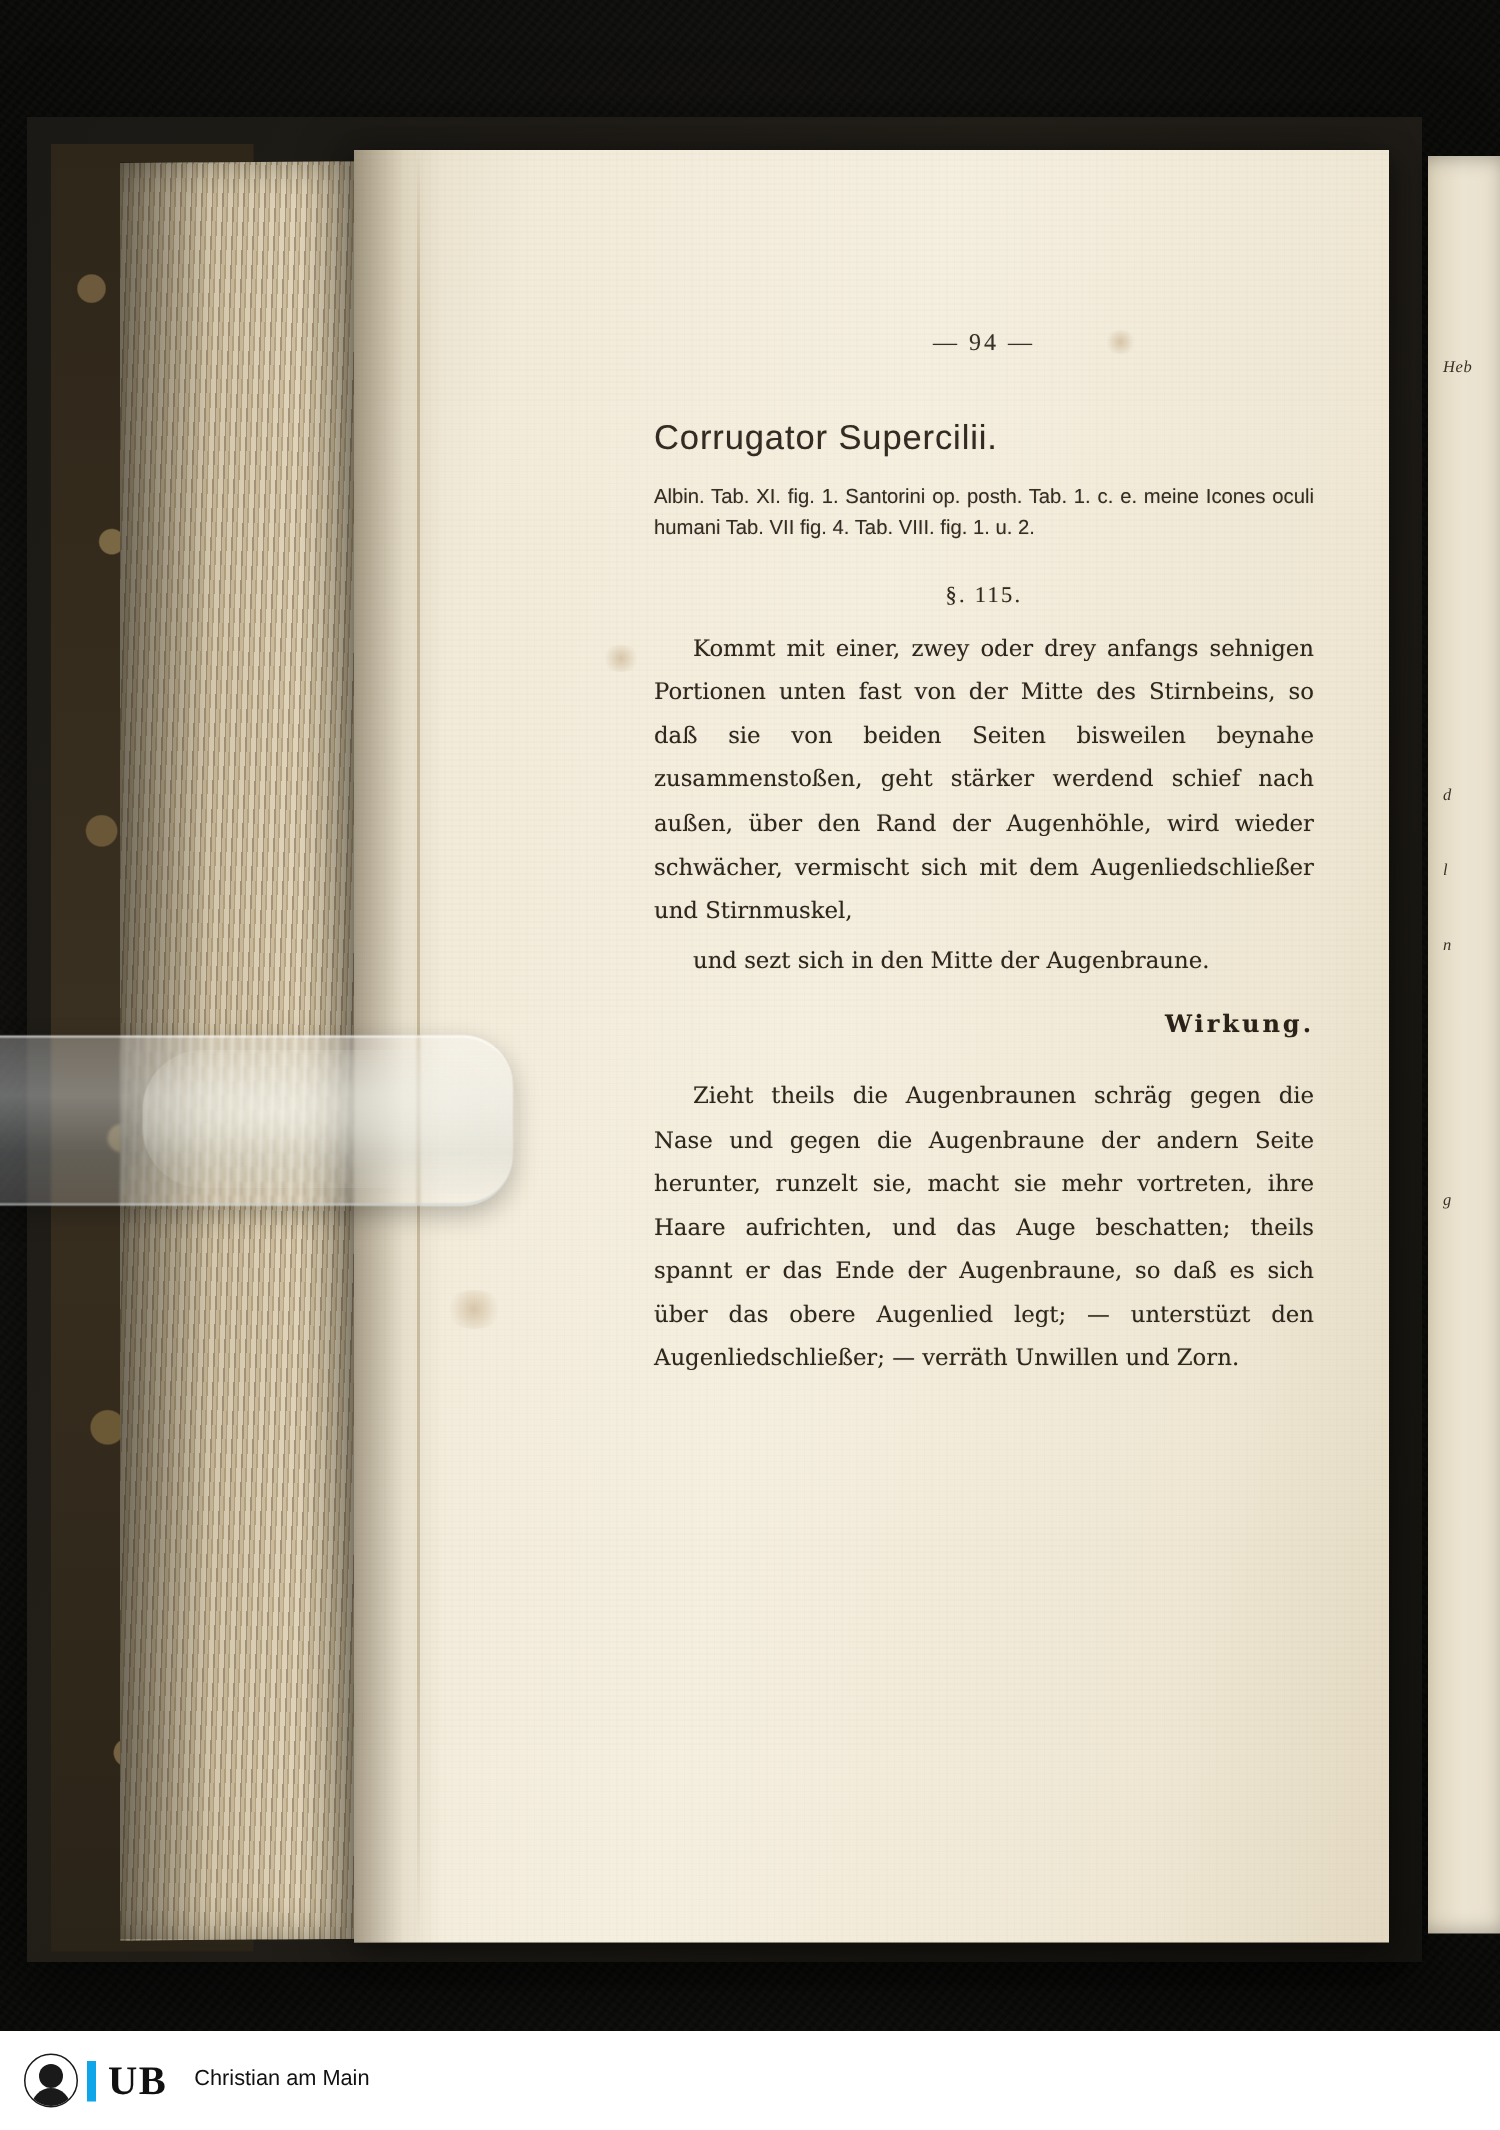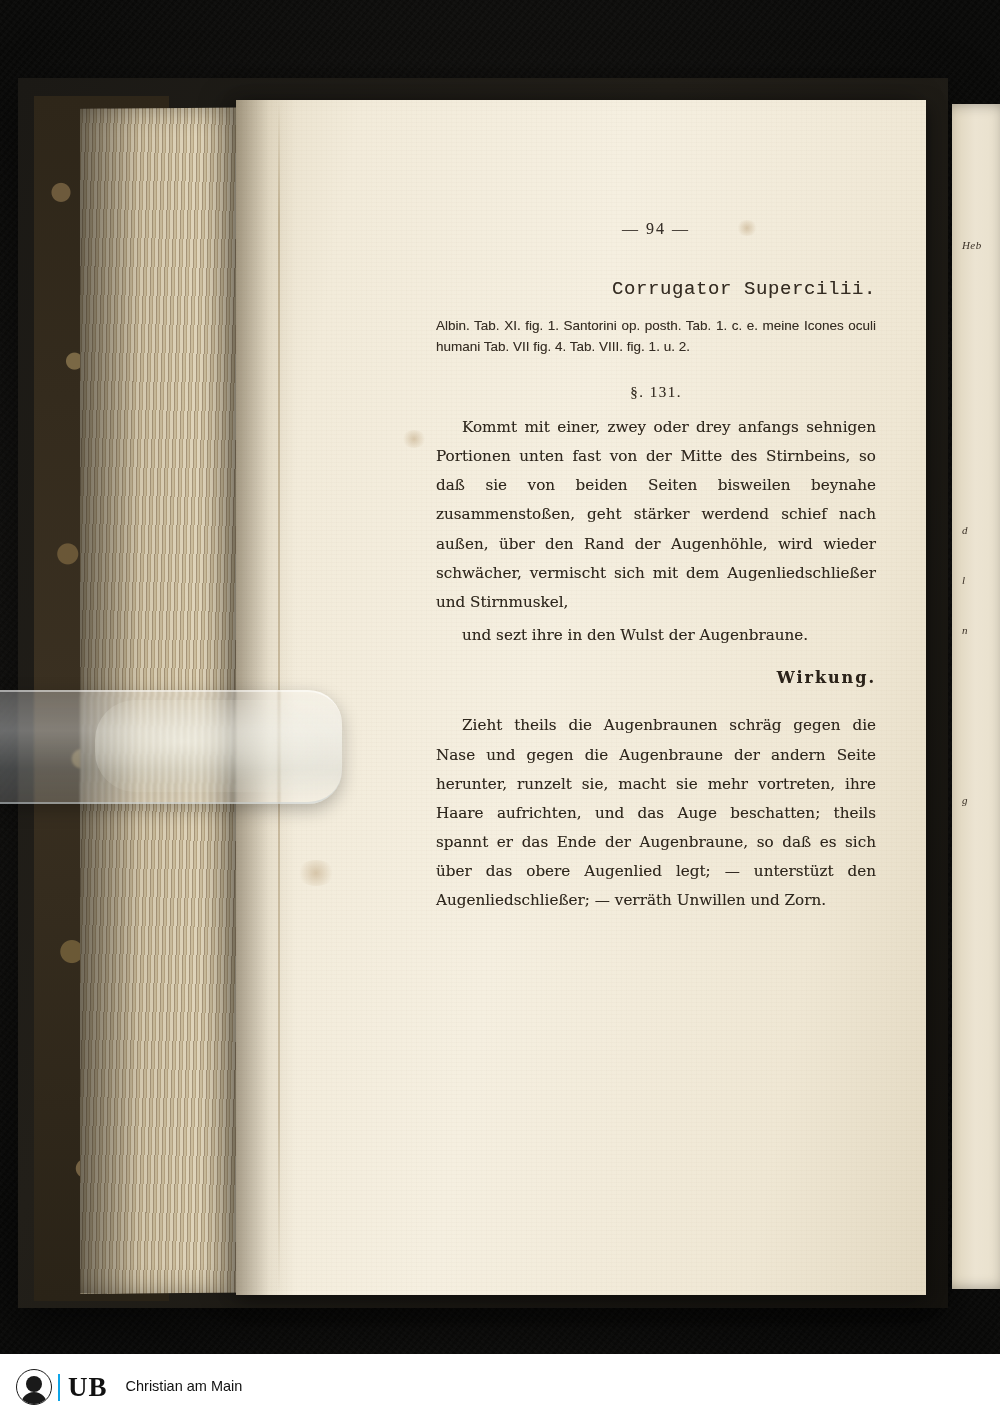--- a/index.html
+++ b/index.html
@@ -207,23 +207,23 @@
   }
   .h-title {
     text-align: center;
     font-family: "DejaVu Serif", serif;
     font-size: 19px;
     letter-spacing: 3px;
     color: #2a2219;
     margin-bottom: 14px;
   }
   .h-latin {
-    text-align: right;
-    font-family: Liberation Mono, monospace;
-    font-size: 19px;
+    text-align: left;
+    font-family: Liberation Sans, sans-serif;
+    font-size: 23px;
     letter-spacing: .6px;
     color: #332b22;
     margin-bottom: 16px;
   }
   .refs {
     font-family: Liberation Sans, sans-serif;
     font-size: 13.5px;
     line-height: 1.55;
     color: #352d24;
     text-align: justify;
@@ -306,21 +306,21 @@
     width: 26px; height: 14px;
     border-radius: 13px 13px 0 0;
     background: #1a1a1a;
   }
   .ub-word {
     font-family: "Liberation Serif", serif;
     font-weight: 700;
     font-size: 27px;
     letter-spacing: 1px;
     color: #111;
-    border-left: 2px solid #0ea5e9;
+    border-left: 6px solid #0ea5e9;
     padding-left: 8px;
     line-height: 1;
     text-align: center;
   }
   .footer-text {
     font-family: "Liberation Sans", sans-serif;
     font-size: 14.5px;
     line-height: 1.35;
     color: #111;
   }
@@ -347,25 +347,25 @@
     <div class="foxing" style="left:500px; top:120px; width:22px; height:16px;"></div>
 
     <div class="textblock">
 
       <div class="pagenum">— 94 —</div>
 
       <div class="h-latin">Corrugator Supercilii.</div>
 
       <div class="refs">Albin. Tab. XI. fig. 1. Santorini op. posth. Tab. 1. c. e. meine Icones oculi humani Tab. VII fig. 4. Tab. VIII. fig. 1. u. 2.</div>
 
-      <div class="section-mark">§. 131.</div>
+      <div class="section-mark">§. 115.</div>
 
       <div class="body">
         <p class="indent">Kommt mit einer, zwey oder drey anfangs sehnigen Portionen unten fast von der Mitte des Stirnbeins, so daß sie von beiden Seiten bisweilen beynahe zusammenstoßen, geht stärker werdend schief nach außen, über den Rand der Augenhöhle, wird wieder schwächer, vermischt sich mit dem Augenliedschließer und Stirnmuskel,</p>
-        <p class="standalone">und sezt ihre in den Wulst der Augenbraune.</p>
+        <p class="standalone">und sezt sich in den Mitte der Augenbraune.</p>
       </div>
 
       <div class="sub-head fraktur">Wirkung.</div>
 
       <div class="body">
         <p class="indent">Zieht theils die Augenbraunen schräg gegen die Nase und gegen die Augenbraune der andern Seite herunter, runzelt sie, macht sie mehr vortreten, ihre Haare aufrichten, und das Auge beschatten; theils spannt er das Ende der Augenbraune, so daß es sich über das obere Augenlied legt; — unterstüzt den Augenliedschließer; — verräth Unwillen und Zorn.</p>
       </div>
 
     </div>
   </div>

